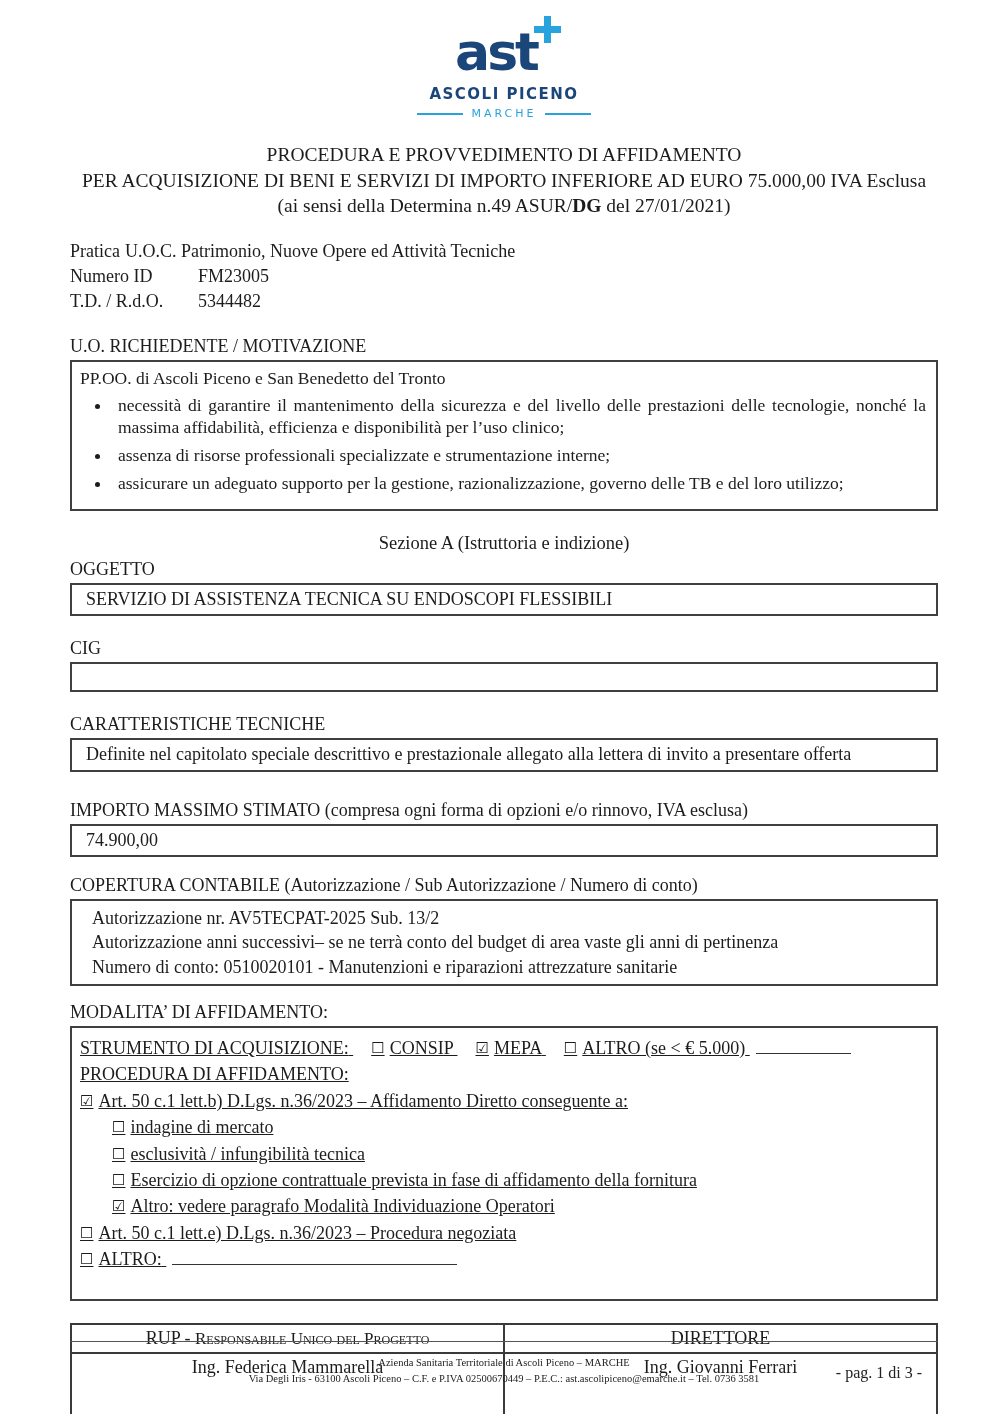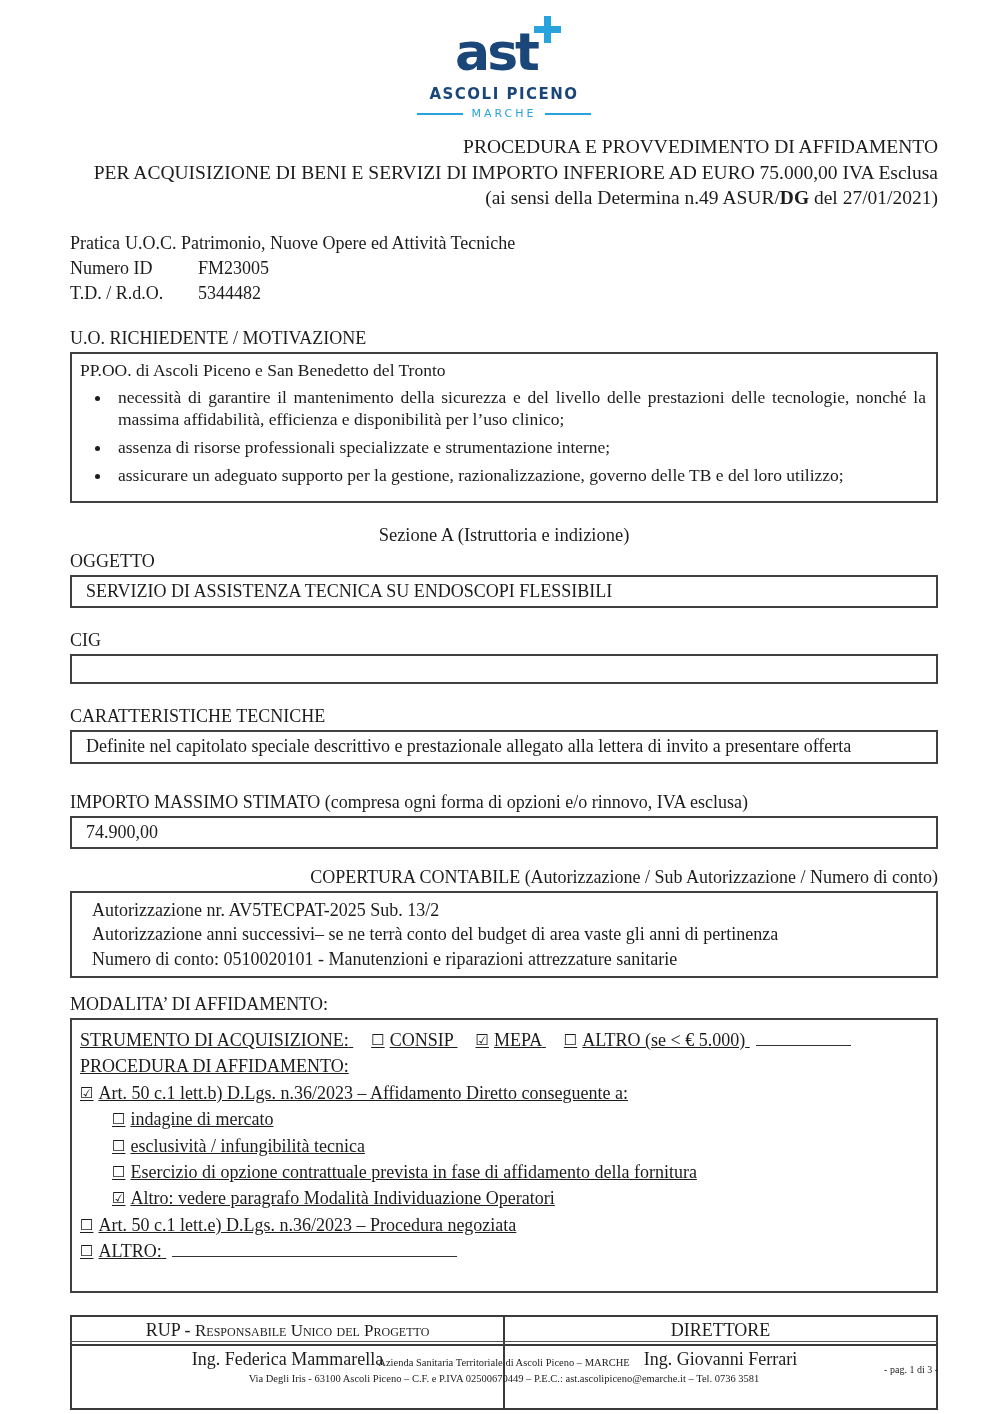--- a/index.html
+++ b/index.html
@@ -26,21 +26,21 @@
     font-size:15px; letter-spacing:1.5px; color:var(--navy,#1b4679);
   }
   .logo-region-row { margin-top:4px; display:flex; align-items:center; justify-content:center; gap:8px; }
   .logo-region-line { width:46px; height:2px; background:var(--blue,#29a3dd); }
   .logo-region {
     font-family:"DejaVu Sans", sans-serif; font-size:11px;
     letter-spacing:3px; color:var(--blue,#29a3dd);
   }
 
   
-  .title-block { margin-top:14px; text-align:right; }
+  .title-block { margin-top:22px; text-align:center; }
   .title-line { font-size:19.5px; line-height:1.32; white-space:nowrap; }
   .bold { font-weight:bold; }
 
   
   .pratica { margin-top:20px; font-size:18px; line-height:1.38; }
   .plabel { display:inline-block; width:128px; }
   .plabel-inline { margin-right:5px; }
 
   
   .sec-h { font-size:18px; margin-top:22px; }
@@ -77,21 +77,21 @@
   
   .firme { margin-top:22px; width:100%; border-collapse:collapse; }
   .firme th, .firme td { border:2px solid #3a3a3a; text-align:center; }
   .firme th { font-weight:normal; font-size:18px; padding:3px 4px; }
   .firme td { height:64px; vertical-align:top; font-size:18px; padding-top:3px; }
   .sc { font-variant:small-caps; font-size:17px; }
 
   
   .footer { position:absolute; left:70px; right:62px; top:1341px; border-top:1px solid #555; }
   .f-center { margin-top:13px; text-align:center; font-size:10.5px; line-height:1.55; color:#222; }
-  .f-page { position:absolute; right:0; top:22px; font-size:10px; color:#222; }
+  .f-page { position:absolute; right:16px; top:22px; font-size:16px; color:#222; }
 </style>
 </head>
 <body>
 
 <div class="page">
 
   <div class="logo-block">
     <div class="logo-word">
       <span>ast</span>
       <span class="logo-plus"></span>
@@ -133,21 +133,21 @@
 
   <div class="sec-h">CIG</div>
   <div class="box empty"></div>
 
   <div class="sec-h">CARATTERISTICHE TECNICHE</div>
   <div class="box">Definite nel capitolato speciale descrittivo e prestazionale allegato alla lettera di invito a presentare offerta</div>
 
   <div class="sec-h" style="margin-top:28px;">IMPORTO MASSIMO STIMATO (compresa ogni forma di opzioni e/o rinnovo, IVA esclusa)</div>
   <div class="box">74.900,00</div>
 
-  <div class="sec-h" style="margin-top:18px;text-align:right;">COPERTURA CONTABILE (Autorizzazione / Sub Autorizzazione / Numero di conto)</div>
+  <div class="sec-h" style="margin-top:18px;">COPERTURA CONTABILE (Autorizzazione / Sub Autorizzazione / Numero di conto)</div>
   <div class="box multi">
     <div class="box-line">Autorizzazione nr. AV5TECPAT-2025 Sub. 13/2</div>
     <div class="box-line">Autorizzazione anni successivi– se ne terrà conto del budget di area vaste gli anni di pertinenza</div>
     <div class="box-line">Numero di conto: 0510020101 - Manutenzioni e riparazioni attrezzature sanitarie</div>
   </div>
 
   <div class="sec-h" style="margin-top:16px;">MODALITA’ DI AFFIDAMENTO:</div>
   <div class="mod-box">
     <div class="mod-line">
       <span>STRUMENTO DI ACQUISIZIONE:</span>

